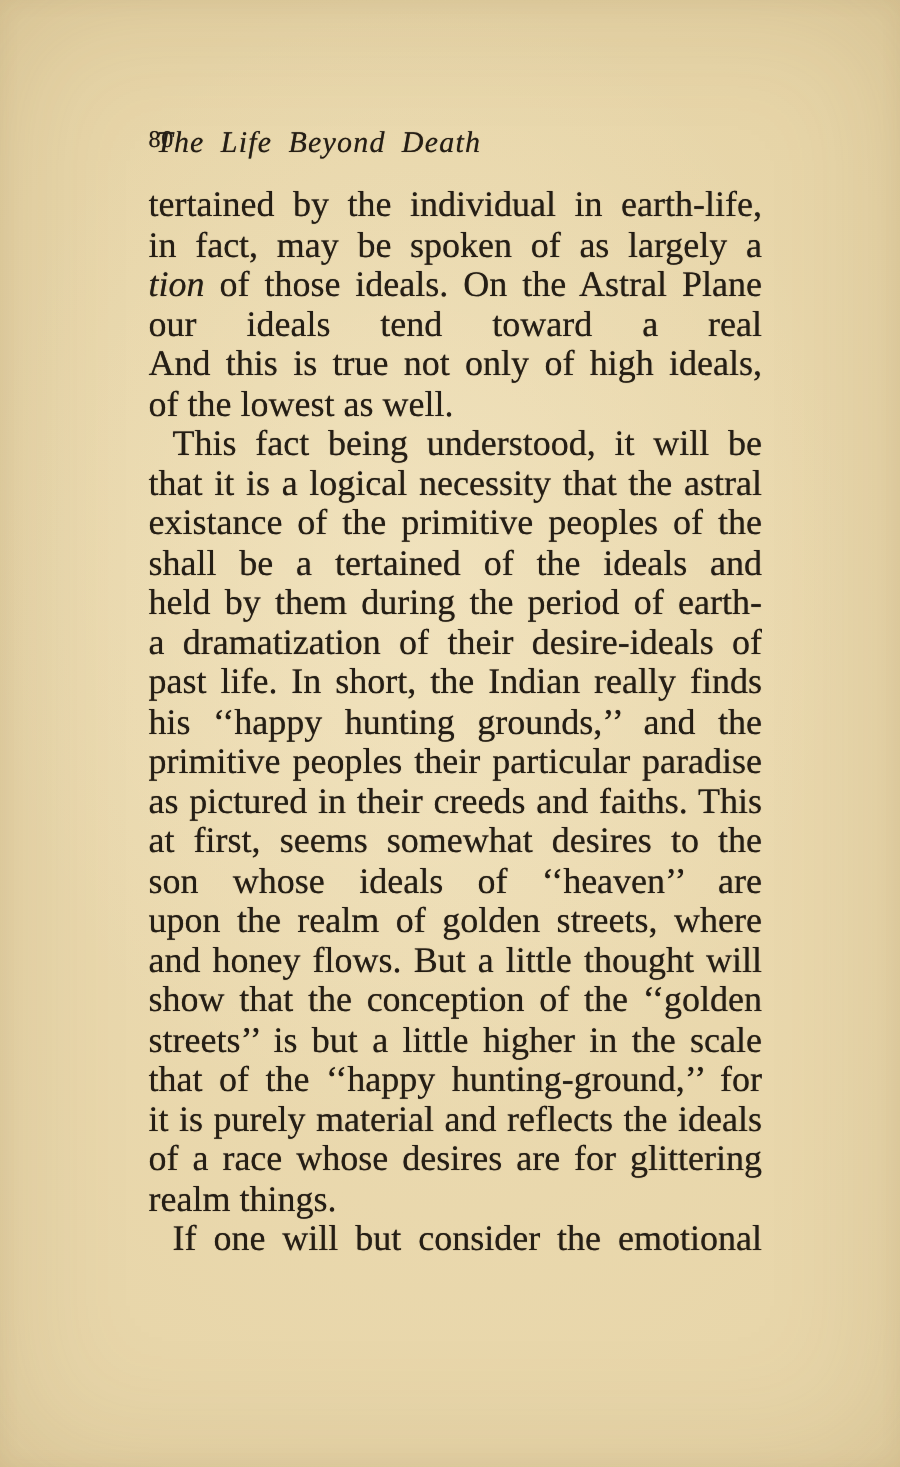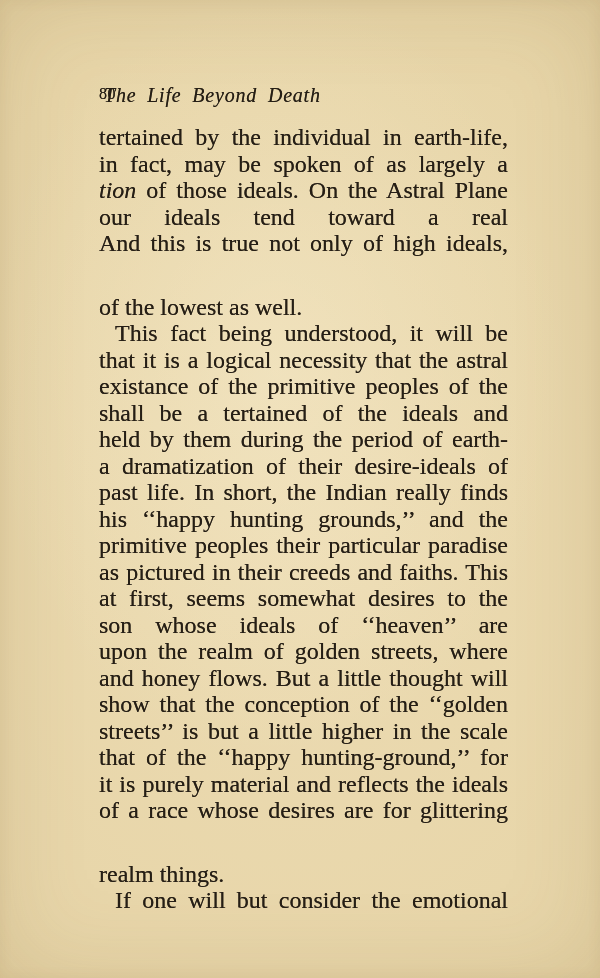--- a/index.html
+++ b/index.html
@@ -56,21 +56,20 @@
     line-height: 26.5px;
   }
   .line {
     text-align: justify;
     text-align-last: justify;
     height: 26.5px;
     overflow: hidden;
   }
   .line.flush {
     text-align-last: left;
-    margin-top: 37px;
   }
   .line.indent {
     text-indent: 16px;
   }
   .it {
     font-style: italic;
   }
 </style>
 </head>
 <body>

